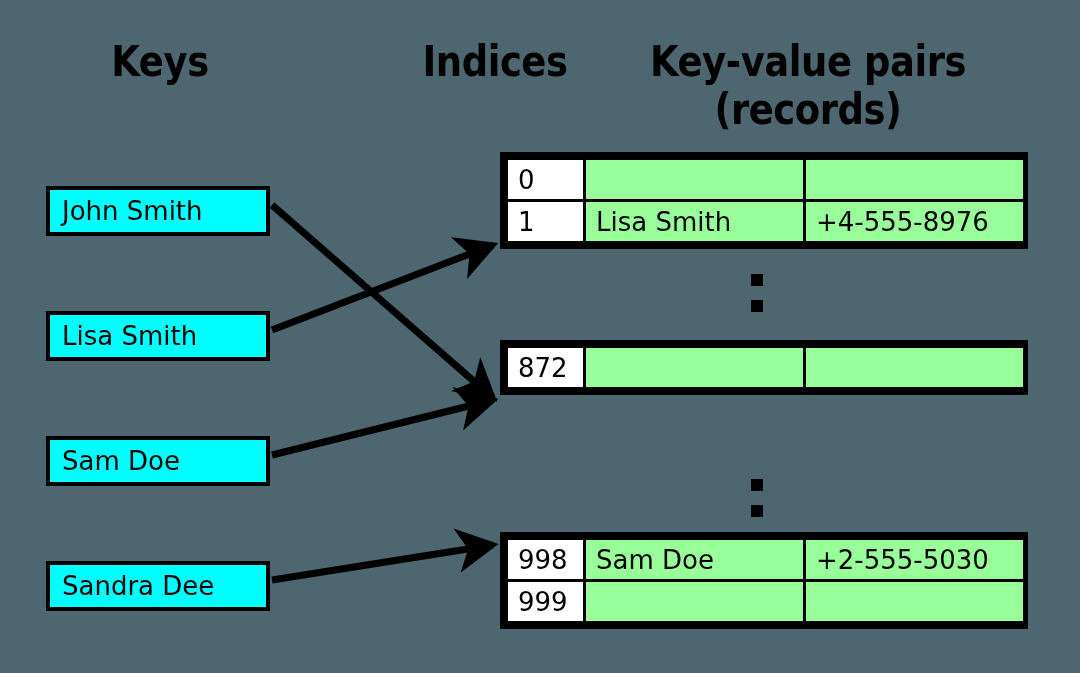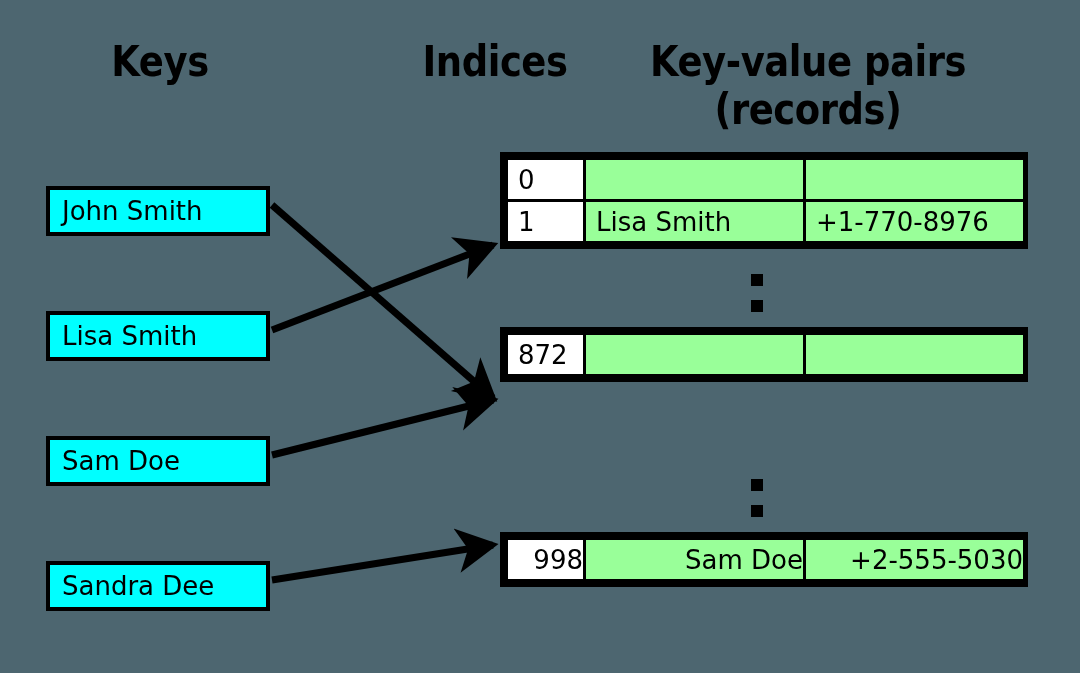--- a/index.html
+++ b/index.html
@@ -62,22 +62,22 @@
   .record-table {
     position: absolute;
     left: 500px;
     width: 518px;
     border: 5px solid #000000;
     border-collapse: collapse;
     box-sizing: content-box;
     background: #000000;
   }
   #table-block-0 { top: 152px; }
-  #table-block-1 { top: 327px; }
-  #table-block-2 { top: 532px; text-align: right; }
+  #table-block-1 { top: 340px; }
+  #table-block-2 { top: 532px; }
 
   .record-table table {
     border-collapse: collapse;
     width: 518px;
     table-layout: fixed;
   }
   .record-table td {
     height: 42px;
     border: 3px solid #000000;
     color: #000000;
@@ -149,21 +149,21 @@
     <table>
       <tbody>
         <tr>
           <td class="col-index">0</td>
           <td class="col-name"></td>
           <td class="col-phone"></td>
         </tr>
         <tr>
           <td class="col-index">1</td>
           <td class="col-name">Lisa Smith</td>
-          <td class="col-phone">+1-770-8976</td>
+          <td class="col-phone">+4-555-8976</td>
         </tr>
       </tbody>
     </table>
   </div>
 
   <div class="vdots" id="ellipsis-0">
     <span></span>
     <span></span>
   </div>
 
@@ -184,20 +184,25 @@
     <span></span>
   </div>
 
   <div class="record-table" id="table-block-2">
     <table>
       <tbody>
         <tr>
           <td class="col-index">998</td>
           <td class="col-name">Sam Doe</td>
           <td class="col-phone">+2-555-5030</td>
+        </tr>
+        <tr>
+          <td class="col-index">999</td>
+          <td class="col-name"></td>
+          <td class="col-phone"></td>
         </tr>
       </tbody>
     </table>
   </div>
 
   <svg id="arrow-layer" viewBox="0 0 1080 673">
     <defs>
       <marker id="ah" markerWidth="7" markerHeight="7" refX="5.2" refY="3.5" orient="auto" markerUnits="strokeWidth">
         <path d="M0,0.3 L6,3.5 L0,6.7 L1.6,3.5 Z" fill="#000000"></path>
       </marker>

